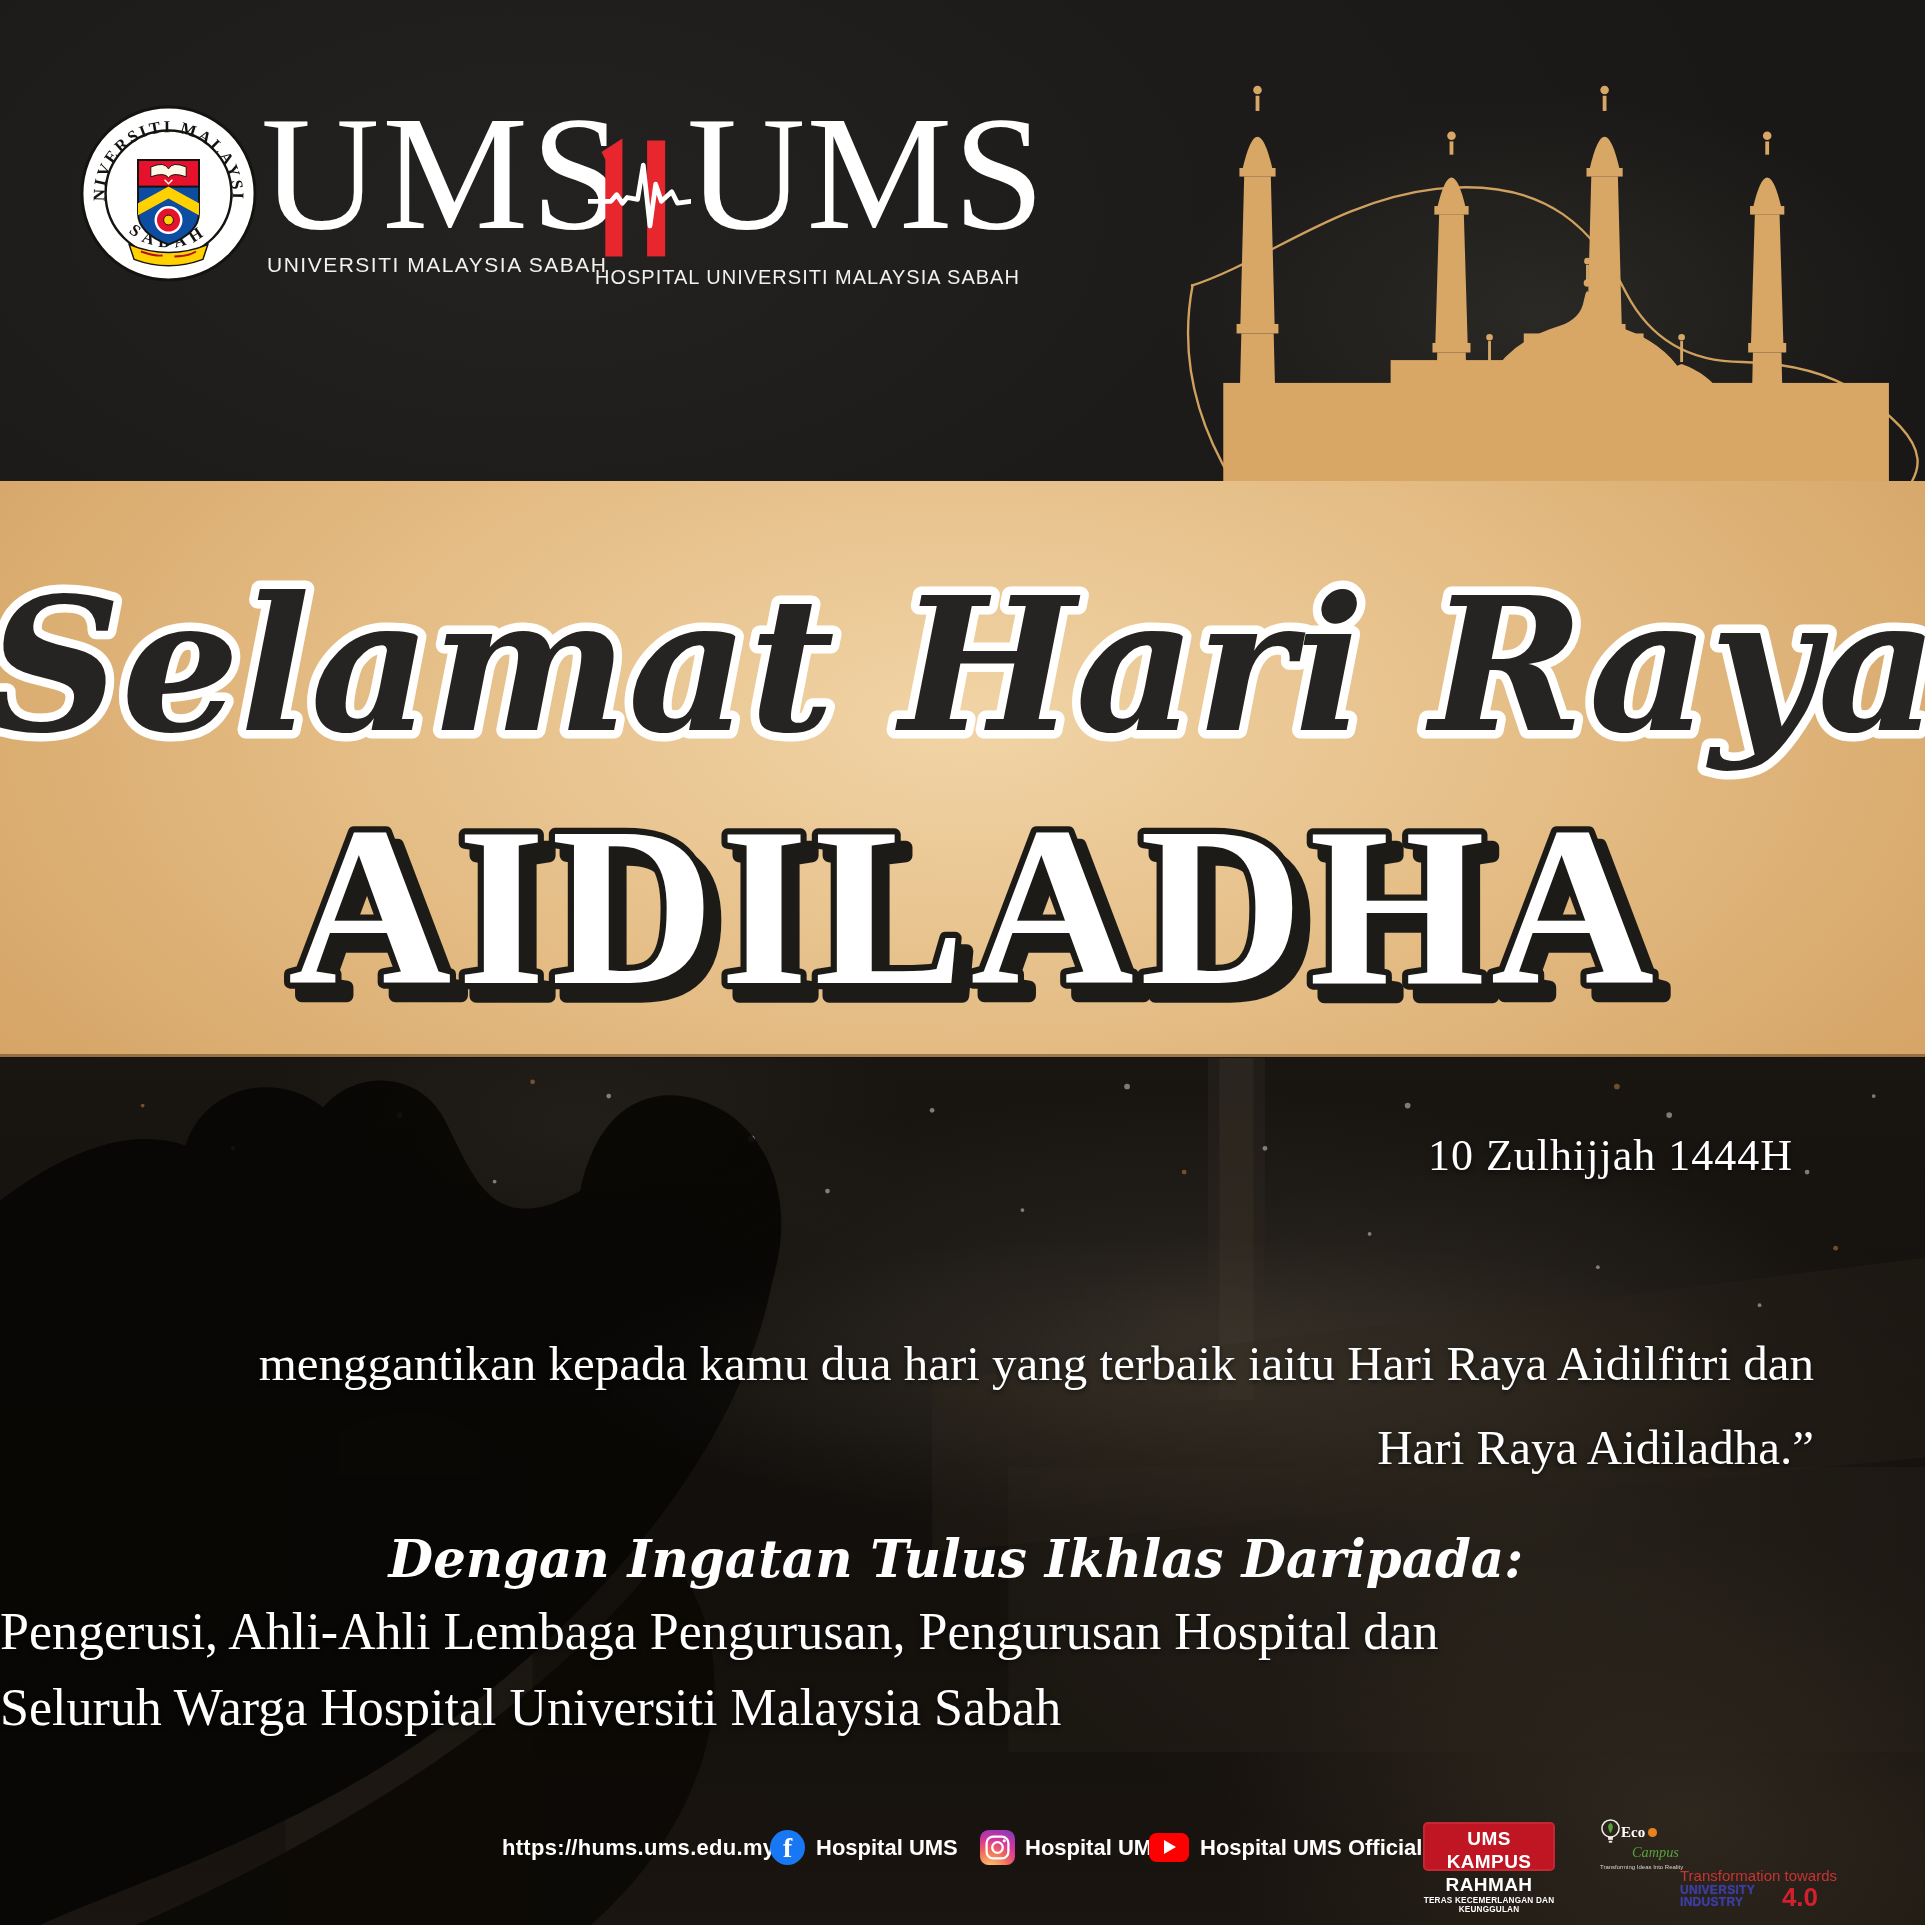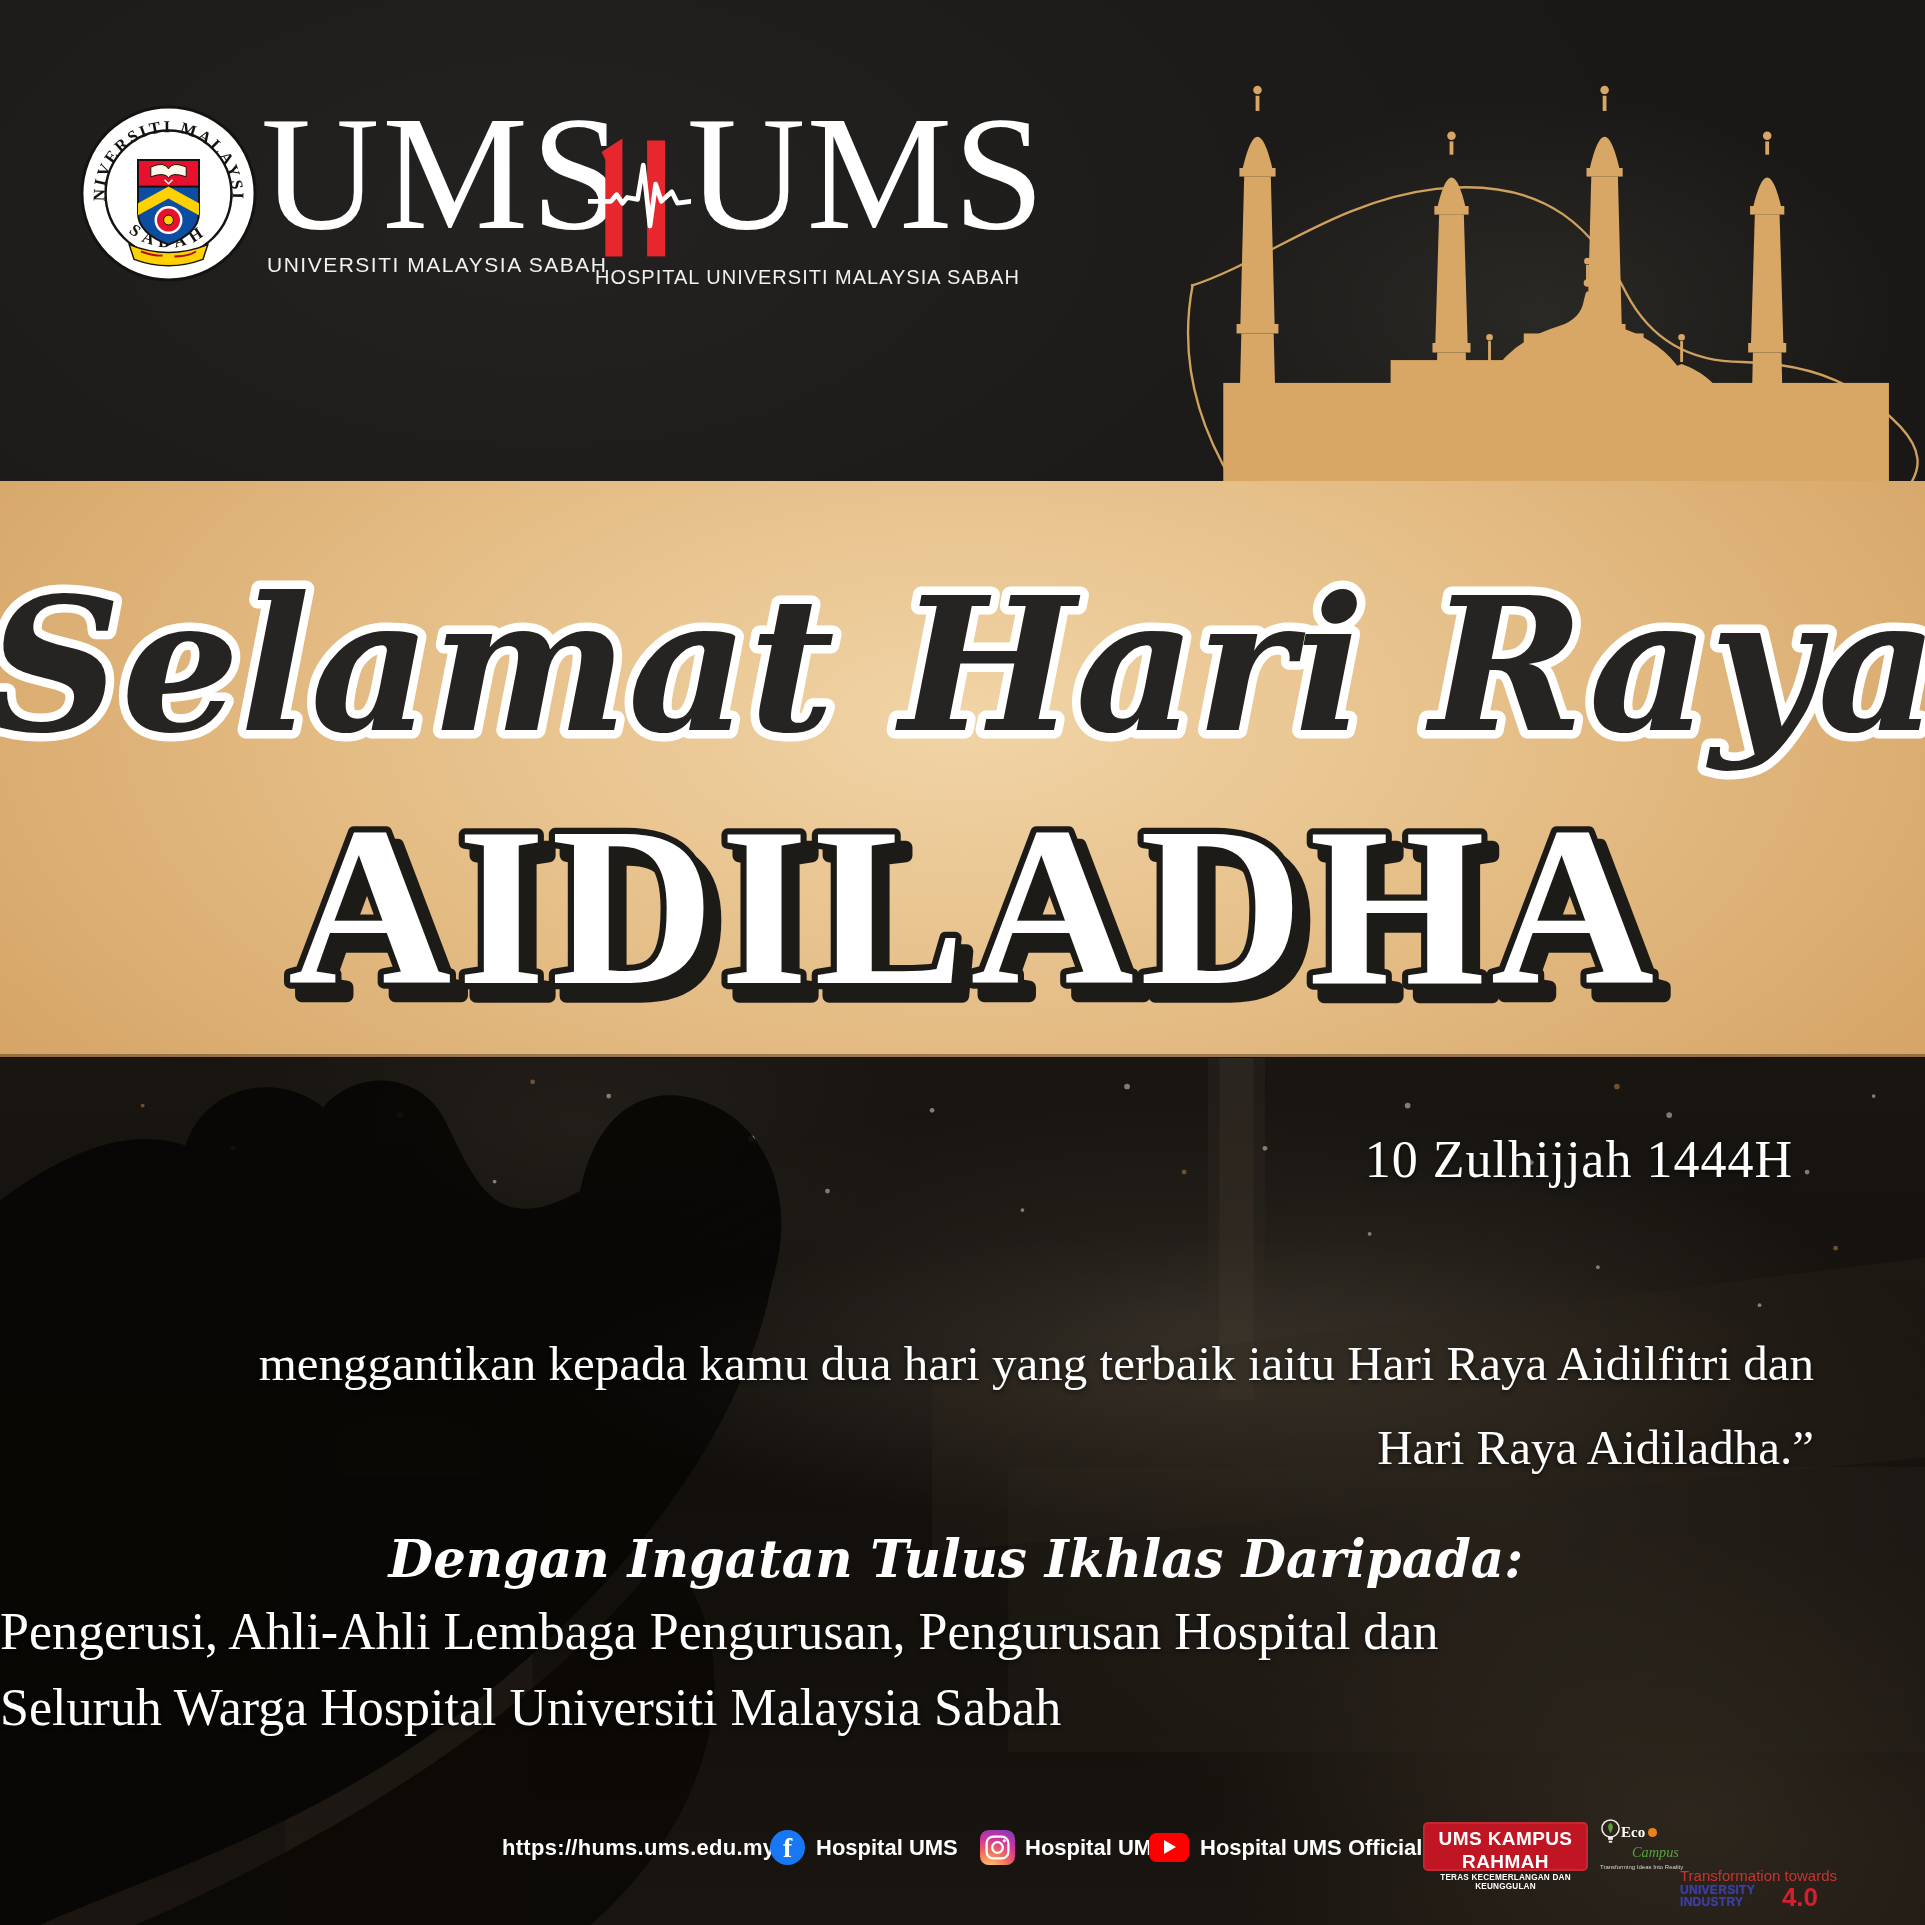--- a/index.html
+++ b/index.html
@@ -37,42 +37,42 @@
   .bottom-band{position:absolute;top:1058px;left:0;width:1926px;height:868px;
     background:
       radial-gradient(904px 314px at 62% 30%, rgba(205,188,158,.10), rgba(0,0,0,0) 72%),
       radial-gradient(780px 495px at 78% 52%, rgba(150,132,102,.14), rgba(0,0,0,0) 70%),
       radial-gradient(666px 399px at 88% 88%, rgba(160,140,108,.16), rgba(0,0,0,0) 72%),
       radial-gradient(476px 247px at 30% 8%, rgba(120,110,92,.10), rgba(0,0,0,0) 70%),
       linear-gradient(180deg,#191612 0%, #120f0c 45%, #15110d 78%, #1a1510 100%);}
   .photo-texture{position:absolute;top:0;left:0;width:100%;height:100%;opacity:.9;}
   .hands{position:absolute;top:0;left:0;width:913px;height:868px;}
 
-  .date-line{position:absolute;top:1130px;right:133px;font-size:52px;color:#ffffff;
+  .date-line{position:absolute;top:1130px;right:133px;font-size:44px;color:#ffffff;
     letter-spacing:1px;text-shadow:0 1.9px 5.7px rgba(0,0,0,.6);}
   .quote{position:absolute;top:1238px;left:195px;width:1619px;text-align:right;
     font-size:49px;line-height:84px;color:#ffffff;text-shadow:0 1.9px 5.7px rgba(0,0,0,.6);}
   .script-from{position:absolute;top:1508px;left:0;width:1926px;height:105px;}
   .from-lines{position:absolute;top:1594px;left:0;width:1926px;text-align:left;
     font-size:52px;line-height:76px;color:#ffffff;text-shadow:0 1.9px 5.7px rgba(0,0,0,.6);}
 
   
   .footer{position:absolute;top:1805px;left:0;width:1926px;height:95px;
     font-family:"Liberation Sans",sans-serif;color:#ffffff;}
   .f-url{position:absolute;left:502px;top:30px;font-size:22px;font-weight:bold;letter-spacing:0.3px;}
   .f-item-label{position:absolute;top:30px;font-size:22px;font-weight:bold;}
   .icon-fb{position:absolute;left:770px;top:25px;width:35px;height:35px;border-radius:50%;
     background:#1877f2;text-align:center;}
   .icon-fb span{font-family:"Liberation Serif",serif;font-weight:bold;color:#fff;font-size:27.6px;line-height:35px;}
   .icon-ig{position:absolute;left:980px;top:25px;width:35px;height:35px;border-radius:8.6px;
     background:radial-gradient(circle at 28% 115%, #fdc468 8%, #f0695c 42%, #d6359a 66%, #8a3ab9 92%);}
   .icon-yt{position:absolute;left:1149px;top:27.6px;width:40px;height:29.5px;border-radius:7.6px;background:#ff0000;}
   .icon-yt:after{content:"";position:absolute;left:15px;top:7.6px;border-left:12.4px solid #fff;
     border-top:7.1px solid transparent;border-bottom:7.1px solid transparent;}
-  .badge{position:absolute;left:1423px;top:17px;width:165px;height:49px;background:#c01523;
+  .badge{position:absolute;left:1423px;top:17px;width:132px;height:49px;background:#c01523;
     border-radius:4.8px;text-align:center;color:#fff;box-shadow:0 0 0 1.9px rgba(255,255,255,.08) inset;}
   .badge .l1{font-size:19px;font-weight:bold;letter-spacing:0.4px;line-height:23px;margin-top:4.8px;}
   .badge .l2{font-size:8.2px;font-weight:bold;letter-spacing:0.2px;line-height:9.5px;}
   .eco{position:absolute;left:1600px;top:13.3px;width:74px;height:61px;}
   .eco .row{display:flex;align-items:center;}
   .eco .word-eco{font-size:15px;font-weight:bold;color:#fff;font-family:"Liberation Serif",serif;}
   .eco .dot{width:8.6px;height:8.6px;border-radius:50%;background:#e8821e;margin-left:2.9px;}
   .eco .word-campus{font-size:14.3px;font-style:italic;color:#57a23f;font-family:"Liberation Serif",serif;
     margin-top:-2.9px;}
   .eco .tagline{font-size:6px;color:#d9d5cf;margin-top:2.9px;white-space:nowrap;}

